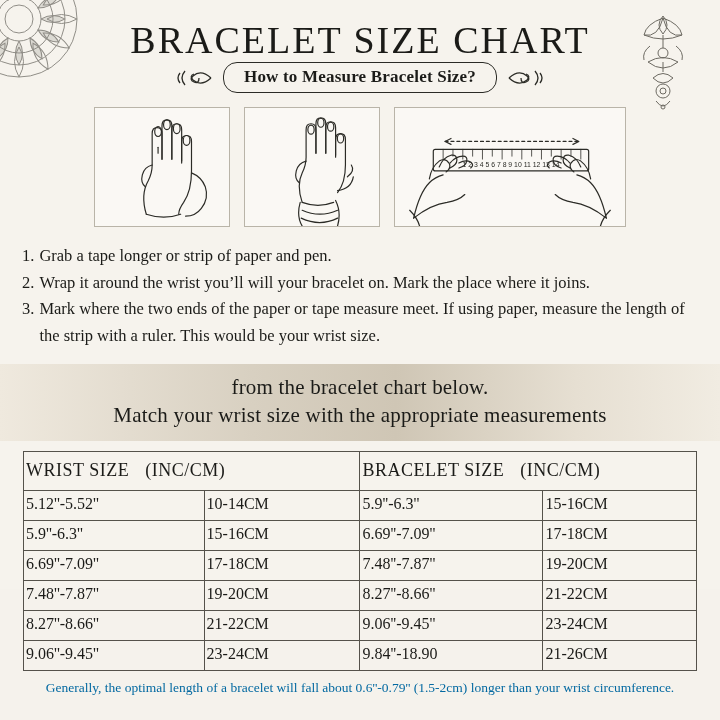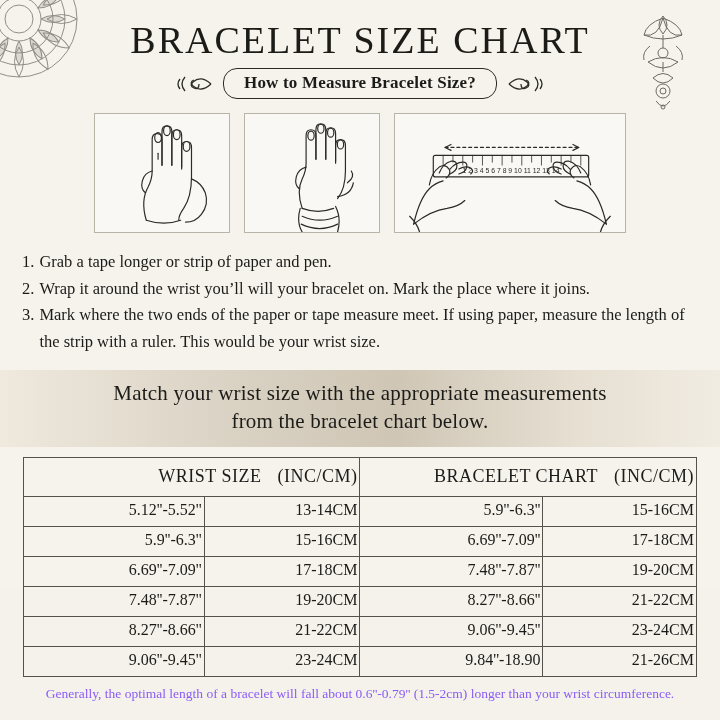--- a/index.html
+++ b/index.html
@@ -50,21 +50,20 @@
     padding-top: 18px;
     font-weight: normal;
     font-family: "Liberation Serif", serif;
   }
 
   
   .subtitle-row {
     display: flex;
     align-items: center;
     justify-content: center;
-    margin-top: 6px;
     gap: 10px;
   }
   .flourish {
     width: 36px;
     height: 22px;
   }
   .subtitle-pill {
     border: 1.4px solid #2b2b26;
     border-radius: 14px;
     padding: 4px 20px 5px 20px;
@@ -112,42 +111,42 @@
     line-height: 1.35;
     letter-spacing: 0.2px;
   }
 
   
   table.size-table {
     width: 674px;
     margin: 10px auto 0 auto;
     border-collapse: collapse;
     font-size: 16px;
-    text-align: right;
+    text-align: left;
   }
   table.size-table th,
   table.size-table td {
     border: 1px solid #55524b;
     padding: 4px 2px 7px 2px;
     font-weight: normal;
   }
   table.size-table th {
     font-size: 18px;
     letter-spacing: 0.5px;
     padding: 8px 2px 9px 2px;
   }
   th.hdr-inner { width: 25%; }
   .hdr-gap { display: inline-block; width: 16px; }
 
   
   .footnote {
     text-align: center;
     font-size: 13.5px;
     margin-top: 9px;
-    color: #8b5cf6;
+    color: #0369a1;
   }
 </style>
 </head>
 <body>
 
 <div class="page">
 
   <svg class="mandala" viewBox="0 0 130 130">
     <g fill="none" stroke="#3c3a33" stroke-width="1">
       <circle cx="65" cy="65" r="14"></circle>
@@ -343,39 +342,39 @@
       <span class="num">2.</span>
       <span class="txt">Wrap it around the wrist you’ll will your bracelet on. Mark the place where it joins.</span>
     </div>
     <div class="step">
       <span class="num">3.</span>
       <span class="txt">Mark where the two ends of the paper or tape measure meet. If using paper, measure the length of the strip with a ruler. This would be your wrist size.</span>
     </div>
   </div>
 
   <div class="banner">
+    <div>from the bracelet chart below.</div>
     <div>Match your wrist size with the appropriate measurements</div>
-    <div>from the bracelet chart below.</div>
   </div>
 
   <table class="size-table">
     <thead>
       <tr>
         <th class="hdr-inner" colspan="2">
           <span>WRIST SIZE</span><span class="hdr-gap"></span><span>(INC/CM)</span>
         </th>
         <th class="hdr-inner" colspan="2">
-          <span>BRACELET CHART</span><span class="hdr-gap"></span><span>(INC/CM)</span>
+          <span>BRACELET SIZE</span><span class="hdr-gap"></span><span>(INC/CM)</span>
         </th>
       </tr>
     </thead>
     <tbody>
       <tr>
         <td>5.12''-5.52''</td>
-        <td>13-14CM</td>
+        <td>10-14CM</td>
         <td>5.9''-6.3''</td>
         <td>15-16CM</td>
       </tr>
       <tr>
         <td>5.9''-6.3''</td>
         <td>15-16CM</td>
         <td>6.69''-7.09''</td>
         <td>17-18CM</td>
       </tr>
       <tr>

